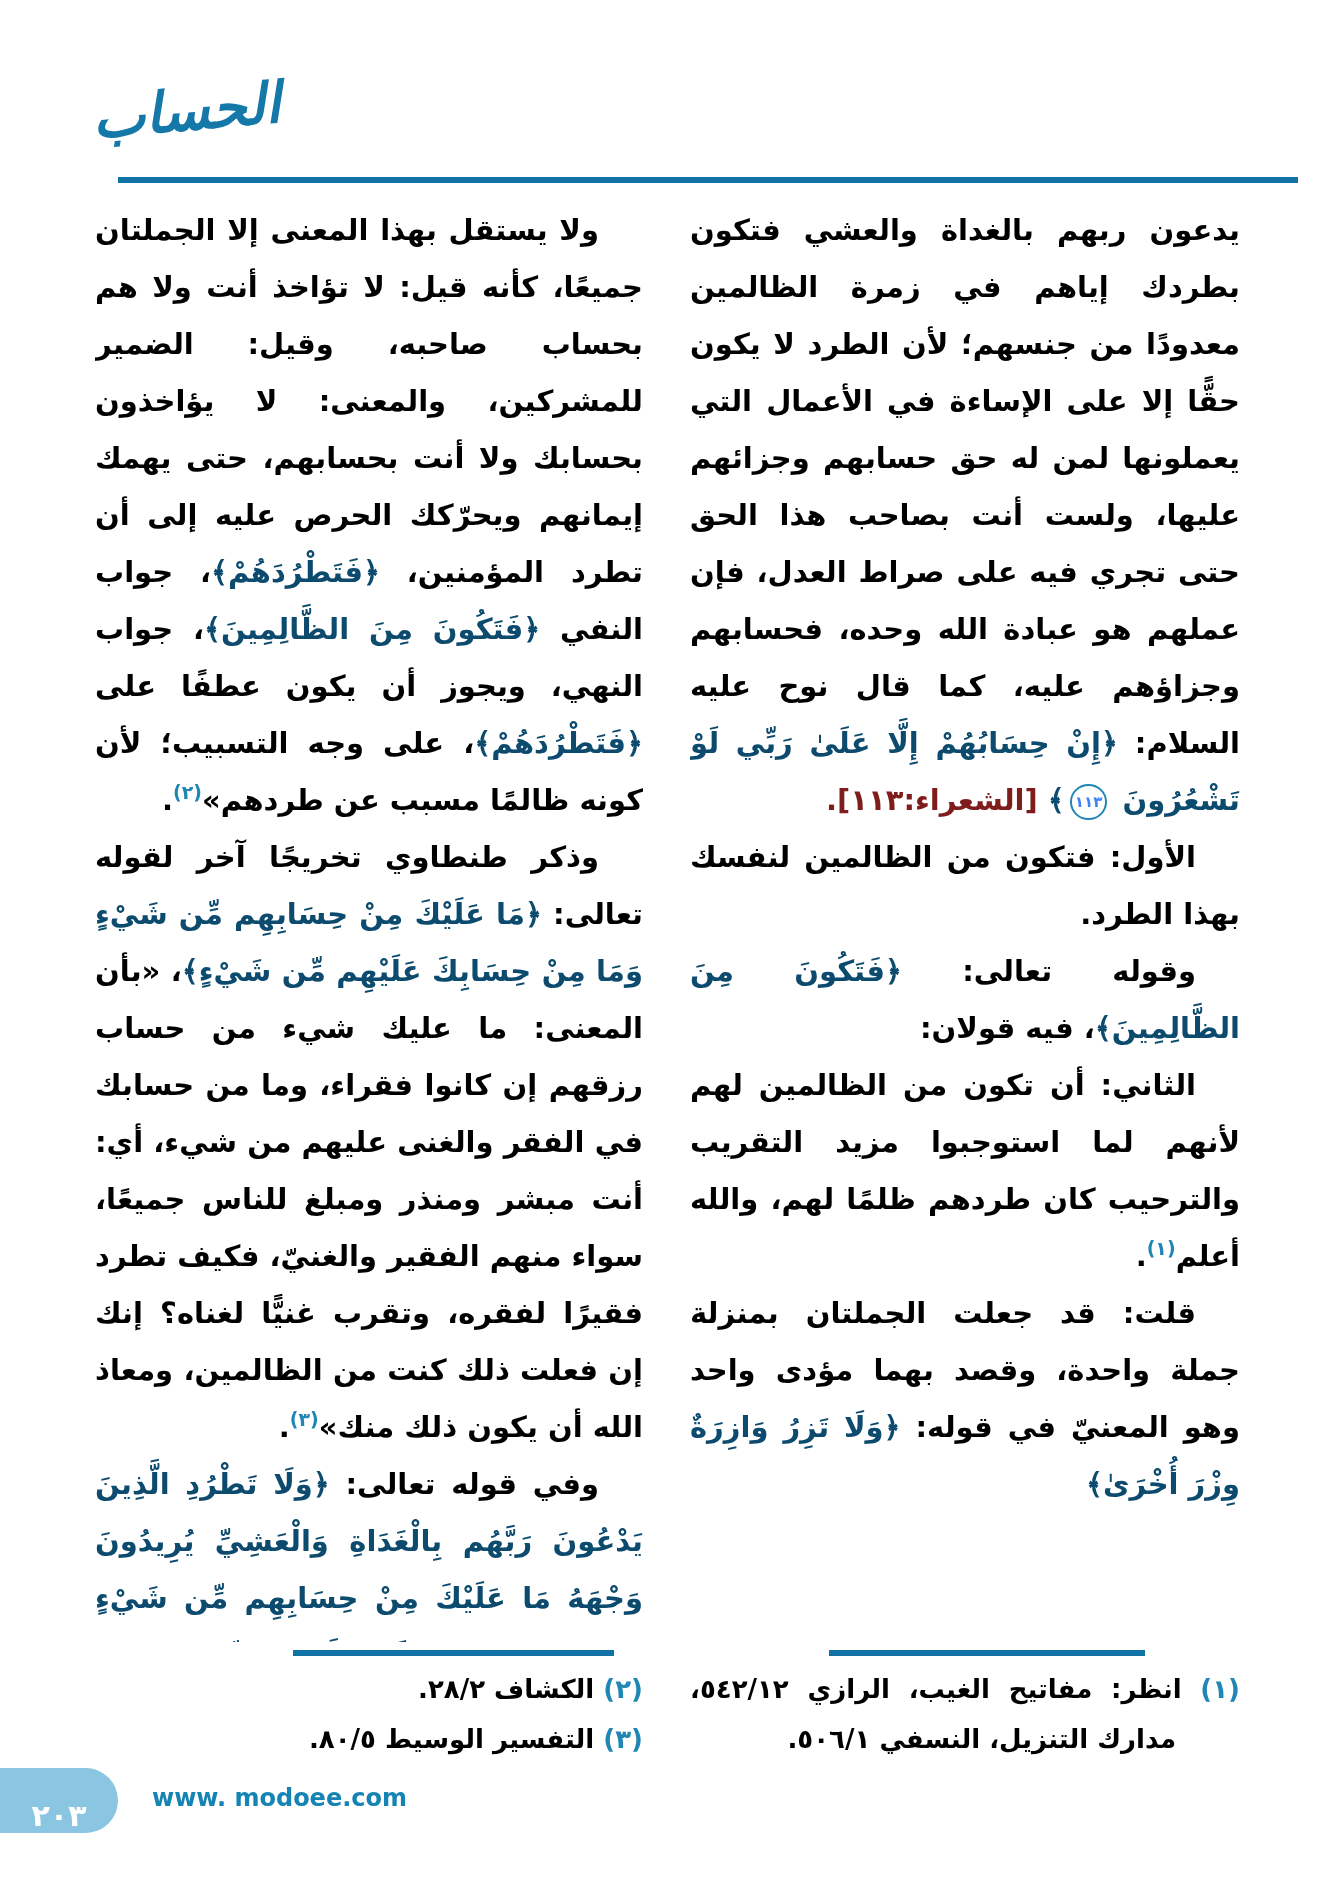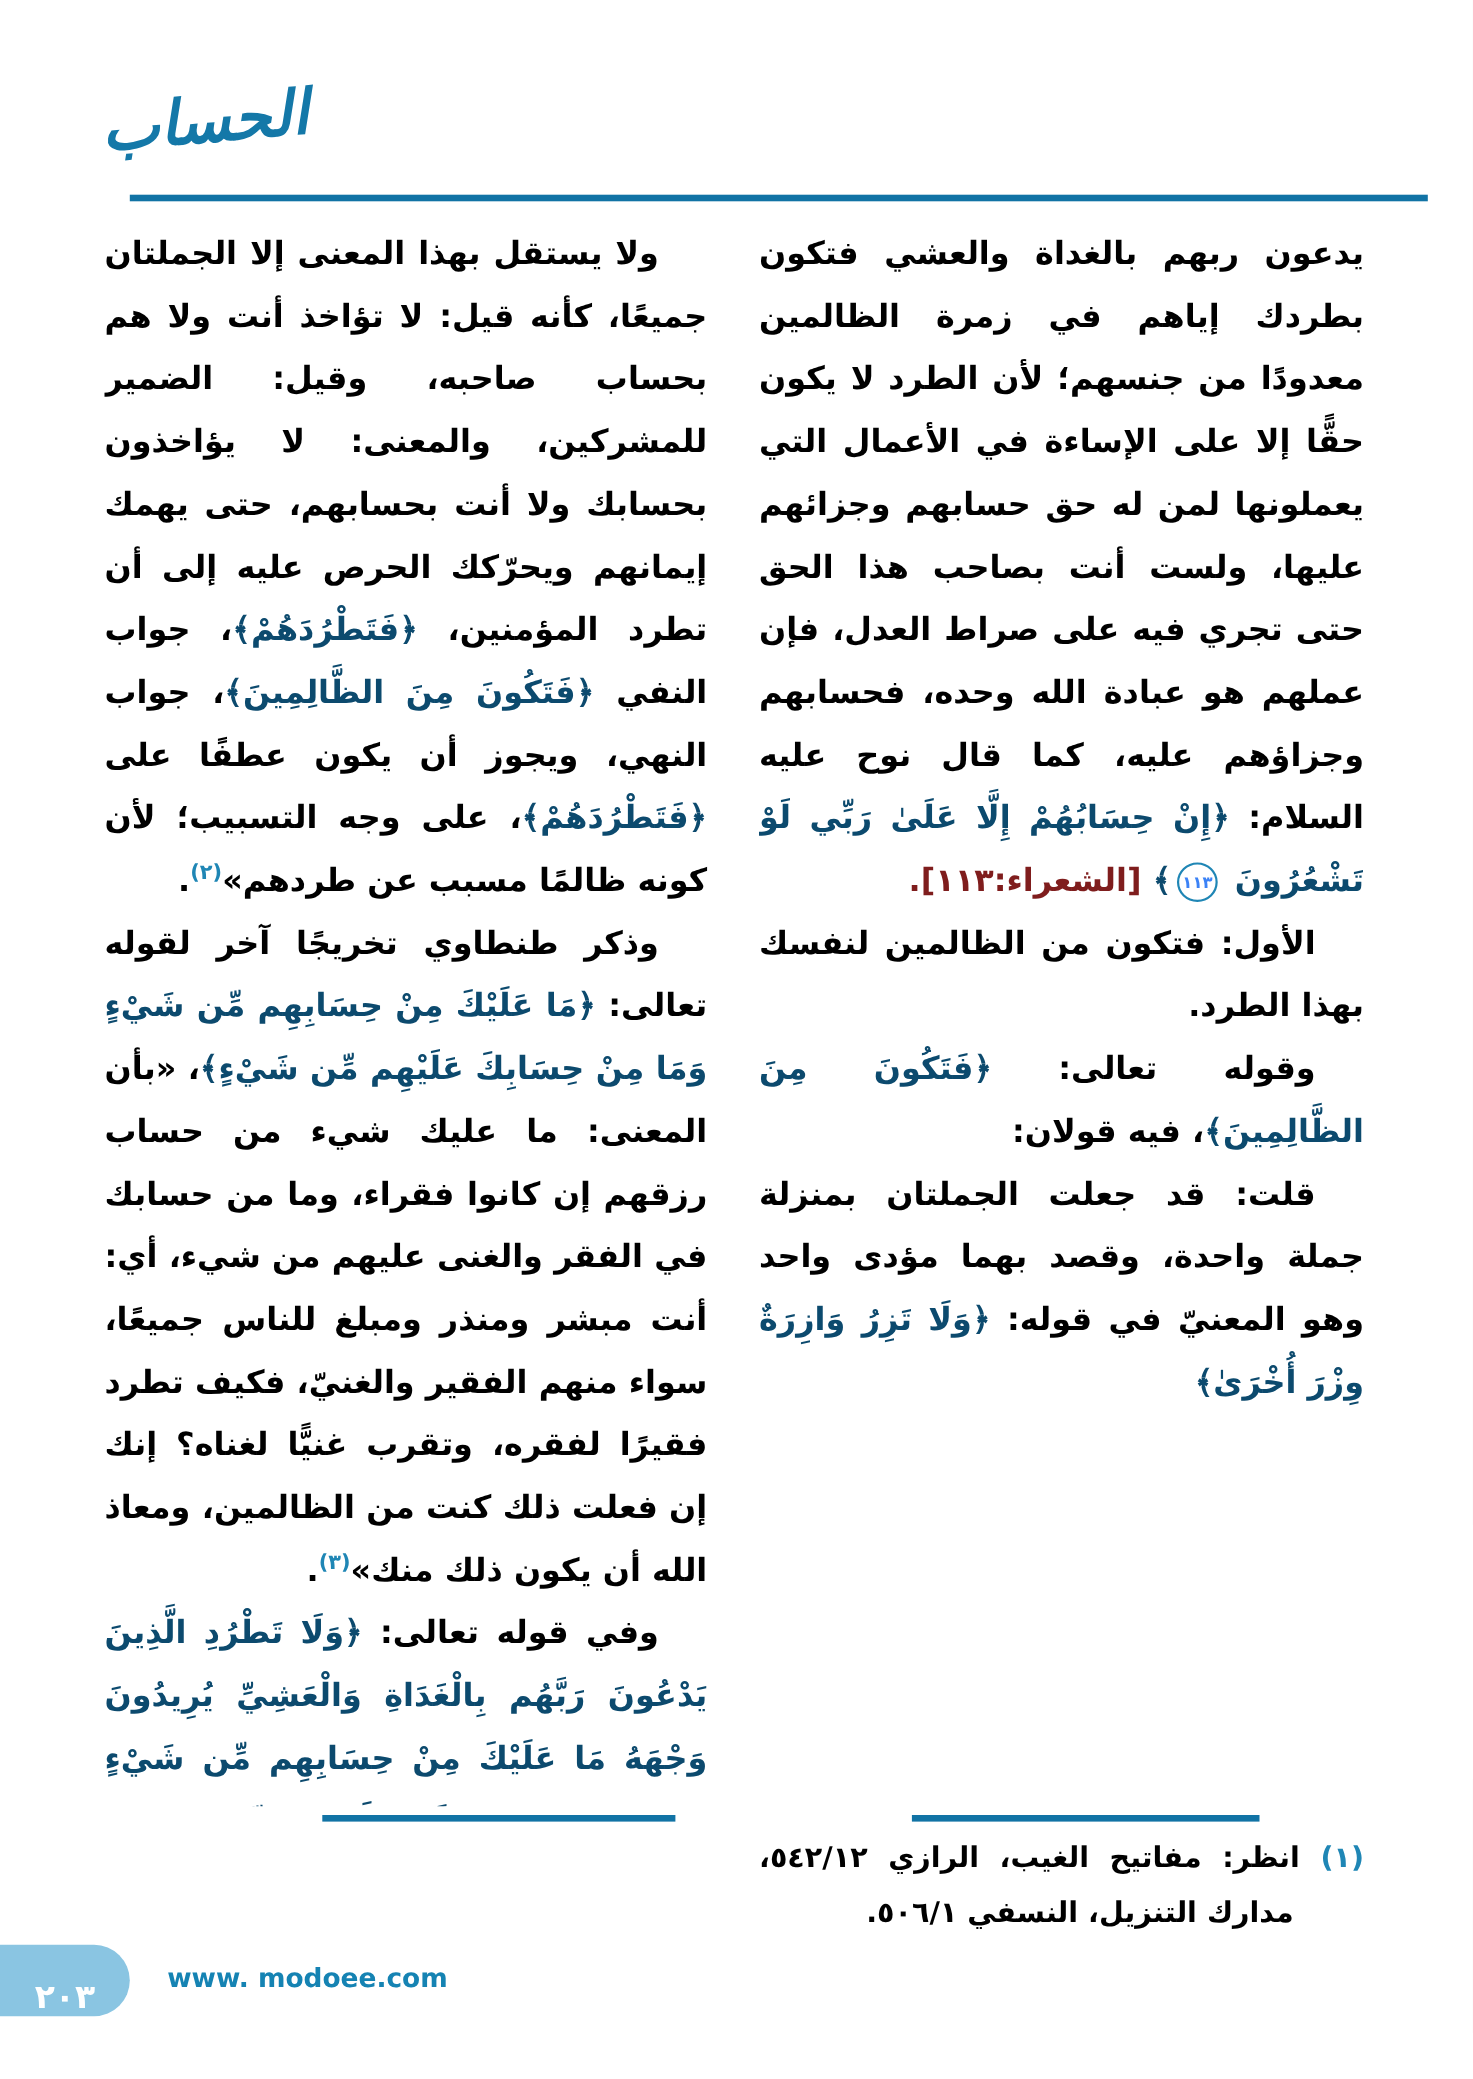--- a/index.html
+++ b/index.html
@@ -79,34 +79,39 @@
 <div class="page">
 
   <div class="header-title">الحساب</div>
 
   <div class="header-rule"></div>
 
   <div class="col col-right" id="col-right">
       <p class="para"><span class="run-n">يدعون ربهم بالغداة والعشي فتكون بطردك إياهم في زمرة الظالمين معدودًا من جنسهم؛ لأن الطرد لا يكون حقًّا إلا على الإساءة في الأعمال التي يعملونها لمن له حق حسابهم وجزائهم عليها، ولست أنت بصاحب هذا الحق حتى تجري فيه على صراط العدل، فإن عملهم هو عبادة الله وحده، فحسابهم وجزاؤهم عليه، كما قال نوح عليه السلام: </span><span class="run-q">﴿إِنْ حِسَابُهُمْ إِلَّا عَلَىٰ رَبِّي لَوْ تَشْعُرُونَ </span><span class="run-a">١١٣</span><span class="run-q">﴾</span><span class="run-r"> [الشعراء:١١٣].</span></p>
       <p class="para indent"><span class="run-n">الأول: فتكون من الظالمين لنفسك بهذا الطرد.</span></p>
       <p class="para indent"><span class="run-n">وقوله تعالى: </span><span class="run-q">﴿فَتَكُونَ مِنَ الظَّالِمِينَ﴾</span><span class="run-n">، فيه قولان:</span></p>
+      <p class="para indent"><span class="run-n">الثاني: أن تكون من الظالمين لهم لأنهم لما استوجبوا مزيد التقريب والترحيب كان طردهم ظلمًا لهم، والله أعلم</span><span class="run-f">(١)</span><span class="run-n">.</span></p>
       <p class="para indent"><span class="run-n">قلت: قد جعلت الجملتان بمنزلة جملة واحدة، وقصد بهما مؤدى واحد وهو المعنيّ في قوله: </span><span class="run-q">﴿وَلَا تَزِرُ وَازِرَةٌ وِزْرَ أُخْرَىٰ﴾</span></p>
     </div>
   <div class="col col-left" id="col-left">
       <p class="para indent"><span class="run-n">ولا يستقل بهذا المعنى إلا الجملتان جميعًا، كأنه قيل: لا تؤاخذ أنت ولا هم بحساب صاحبه، وقيل: الضمير للمشركين، والمعنى: لا يؤاخذون بحسابك ولا أنت بحسابهم، حتى يهمك إيمانهم ويحرّكك الحرص عليه إلى أن تطرد المؤمنين، </span><span class="run-q">﴿فَتَطْرُدَهُمْ﴾</span><span class="run-n">، جواب النفي </span><span class="run-q">﴿فَتَكُونَ مِنَ الظَّالِمِينَ﴾</span><span class="run-n">، جواب النهي، ويجوز أن يكون عطفًا على </span><span class="run-q">﴿فَتَطْرُدَهُمْ﴾</span><span class="run-n">، على وجه التسبيب؛ لأن كونه ظالمًا مسبب عن طردهم»</span><span class="run-f">(٢)</span><span class="run-n">.</span></p>
       <p class="para indent"><span class="run-n">وذكر طنطاوي تخريجًا آخر لقوله تعالى: </span><span class="run-q">﴿مَا عَلَيْكَ مِنْ حِسَابِهِم مِّن شَيْءٍ وَمَا مِنْ حِسَابِكَ عَلَيْهِم مِّن شَيْءٍ﴾</span><span class="run-n">، «بأن المعنى: ما عليك شيء من حساب رزقهم إن كانوا فقراء، وما من حسابك في الفقر والغنى عليهم من شيء، أي: أنت مبشر ومنذر ومبلغ للناس جميعًا، سواء منهم الفقير والغنيّ، فكيف تطرد فقيرًا لفقره، وتقرب غنيًّا لغناه؟ إنك إن فعلت ذلك كنت من الظالمين، ومعاذ الله أن يكون ذلك منك»</span><span class="run-f">(٣)</span><span class="run-n">.</span></p>
       <p class="para indent"><span class="run-n">وفي قوله تعالى: </span><span class="run-q">﴿وَلَا تَطْرُدِ الَّذِينَ يَدْعُونَ رَبَّهُم بِالْغَدَاةِ وَالْعَشِيِّ يُرِيدُونَ وَجْهَهُ مَا عَلَيْكَ مِنْ حِسَابِهِم مِّن شَيْءٍ وَمَا مِنْ حِسَابِكَ عَلَيْهِم مِّن شَيْءٍ فَتَطْرُدَهُمْ فَتَكُونَ مِنَ الظَّالِمِينَ </span></p>
     </div>
 
   <div class="fn-sep fn-sep-right"></div>
   <div class="fn-sep fn-sep-left"></div>
 
   <div class="fns fns-right" id="fns-right">
       <p class="fn-item"><span class="fn-num">(١)</span><span> انظر: مفاتيح الغيب، الرازي ٥٤٢/١٢، مدارك التنزيل، النسفي ٥٠٦/١.</span></p>
     </div>
+  <div class="fns fns-left" id="fns-left">
+      <p class="fn-item"><span class="fn-num">(٢)</span><span> الكشاف ٢٨/٢.</span></p>
+      <p class="fn-item"><span class="fn-num">(٣)</span><span> التفسير الوسيط ٨٠/٥.</span></p>
+    </div>
 
   <div class="page-tab">
     <span>٢٠٣</span>
   </div>
 
   <div class="site-url">www. modoee.com</div>
 
 </div>
 
 </body></html>

